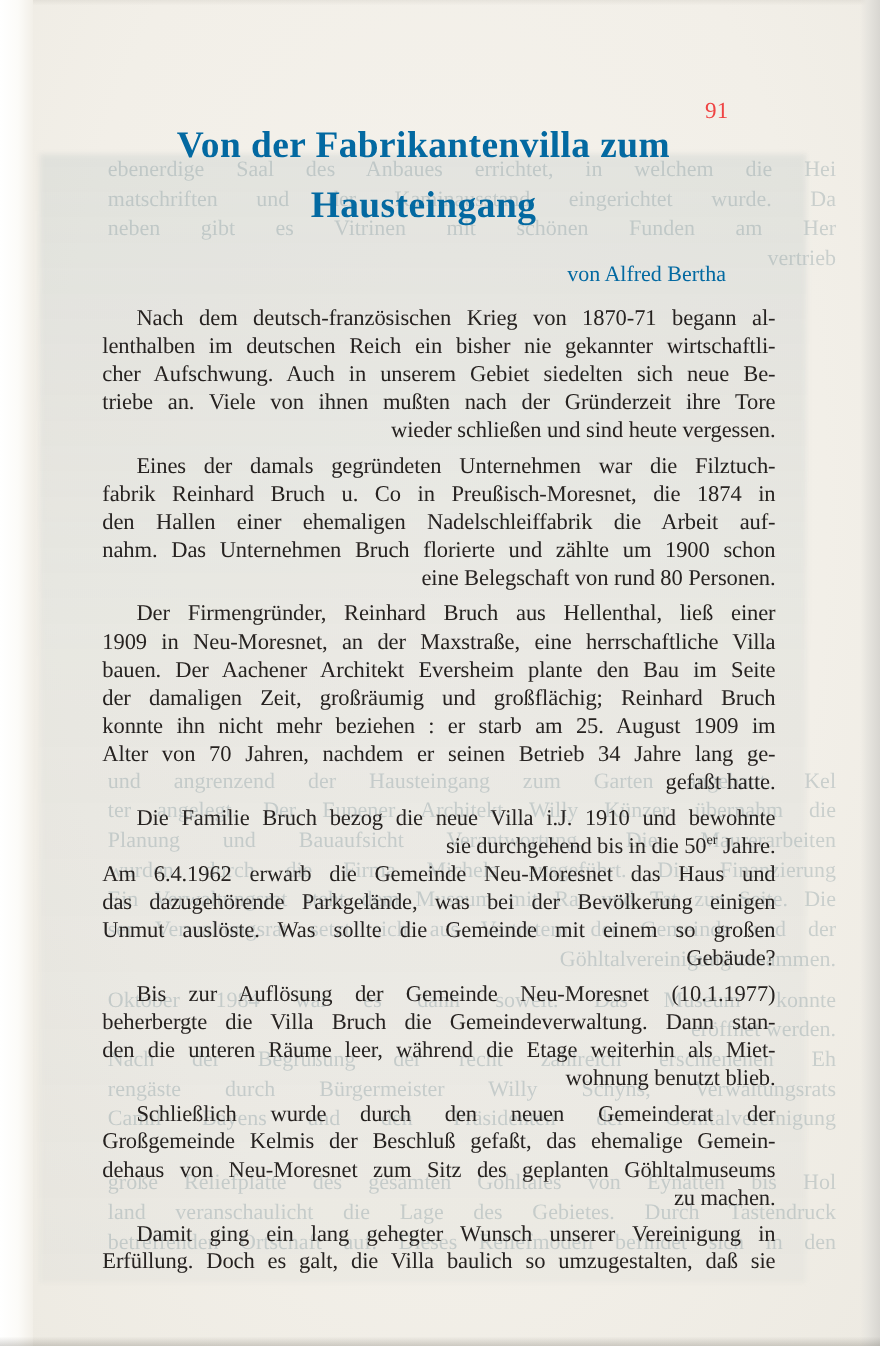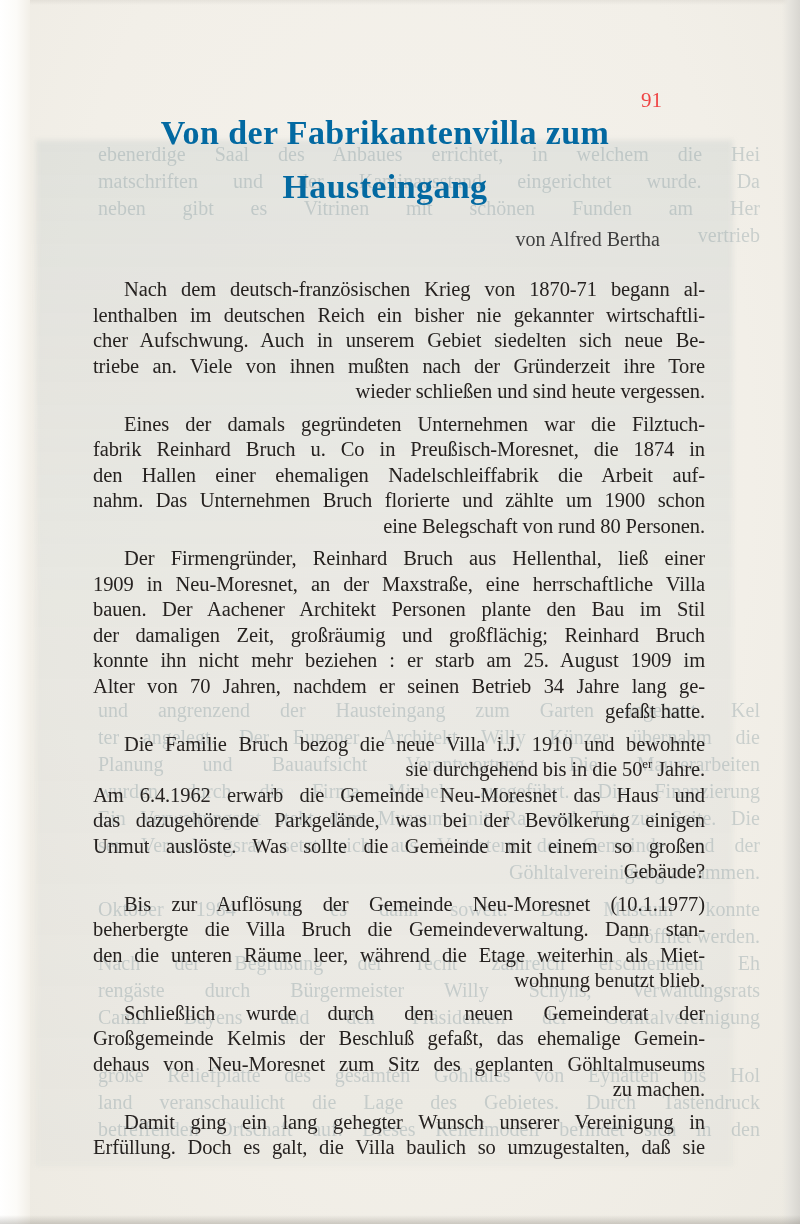--- a/index.html
+++ b/index.html
@@ -23,21 +23,21 @@
     background:linear-gradient(180deg,rgba(163,178,180,0.20) 0%,rgba(163,178,180,0.12) 45%,rgba(163,178,180,0.08) 100%);
     filter:blur(2.5px);}
   
   .ghost{position:absolute;left:98px;width:662px;color:#7e949b;opacity:0.34;
     filter:blur(0.7px);font-size:20px;}
   .ghost .line{height:27px;line-height:27px;}
   
   .page-number{position:absolute;left:641px;top:88px;font-size:21px;color:#ef4444;}
   .title{position:absolute;left:80px;top:106px;width:610px;text-align:center;
     font-weight:700;font-size:34px;line-height:54px;color:#0369a1;letter-spacing:0.4px;}
-  .byline{position:absolute;right:140px;top:228px;font-size:20px;color:#404040;}
+  .byline{position:absolute;right:140px;top:238px;font-size:20px;color:#0369a1;}
   .body-text{position:absolute;left:93px;top:277px;width:612px;
     font-size:20.5px;color:#262220;letter-spacing:-0.1px;}
   .para{margin:0 0 7px 0;}
   .line{height:25.5px;line-height:25.5px;white-space:nowrap;
     text-align:right;}
   .line.j{text-align:justify;text-align-last:justify;}
   .line.ind{text-indent:31px;}
   .line sup{font-size:0.62em;vertical-align:super;line-height:0;letter-spacing:0;}
 </style>
 </head>
@@ -99,21 +99,21 @@
     <div class="para">
       <div class="line j ind">Eines der damals gegründeten Unternehmen war die Filztuch-</div>
       <div class="line j">fabrik Reinhard Bruch u. Co in Preußisch-Moresnet, die 1874 in</div>
       <div class="line j">den Hallen einer ehemaligen Nadelschleiffabrik die Arbeit auf-</div>
       <div class="line j">nahm. Das Unternehmen Bruch florierte und zählte um 1900 schon</div>
       <div class="line">eine Belegschaft von rund 80 Personen.</div>
     </div>
     <div class="para">
       <div class="line j ind">Der Firmengründer, Reinhard Bruch aus Hellenthal, ließ einer</div>
       <div class="line j">1909 in Neu-Moresnet, an der Maxstraße, eine herrschaftliche Villa</div>
-      <div class="line j">bauen. Der Aachener Architekt Personen plante den Bau im Stil</div>
+      <div class="line j">bauen. Der Aachener Architekt Eversheim plante den Bau im Seite</div>
       <div class="line j">der damaligen Zeit, großräumig und großflächig; Reinhard Bruch</div>
       <div class="line j">konnte ihn nicht mehr beziehen : er starb am 25. August 1909 im</div>
       <div class="line j">Alter von 70 Jahren, nachdem er seinen Betrieb 34 Jahre lang ge-</div>
       <div class="line">gefaßt hatte.</div>
     </div>
     <div class="para">
       <div class="line j ind">Die Familie Bruch bezog die neue Villa i.J. 1910 und bewohnte</div>
       <div class="line">sie durchgehend bis in die 50<sup>er</sup> Jahre.</div>
       <div class="line j">Am 6.4.1962 erwarb die Gemeinde Neu-Moresnet das Haus und</div>
       <div class="line j">das dazugehörende Parkgelände, was bei der Bevölkerung einigen</div>

